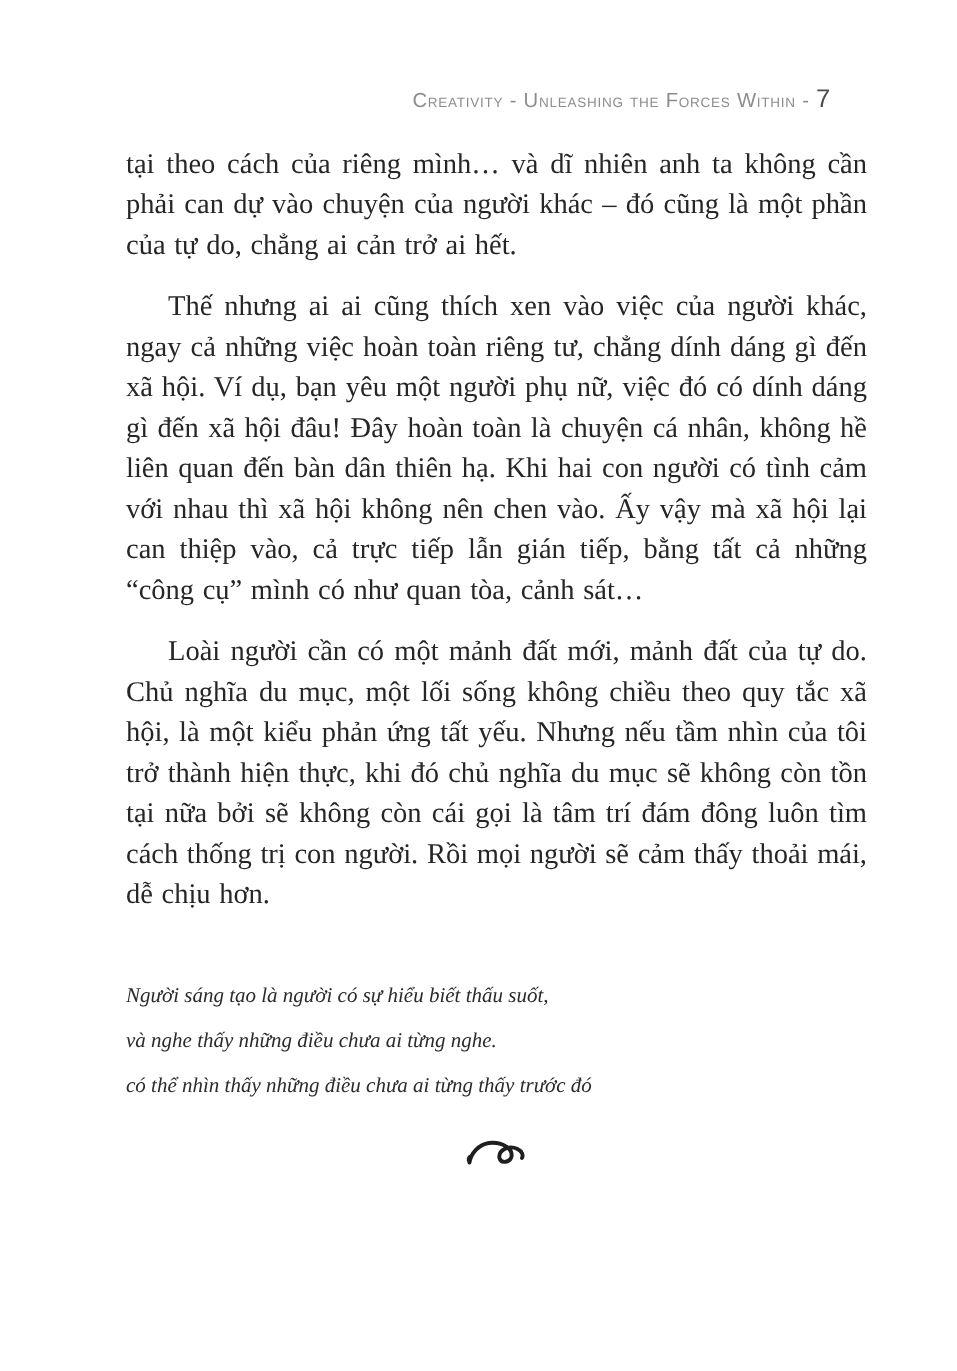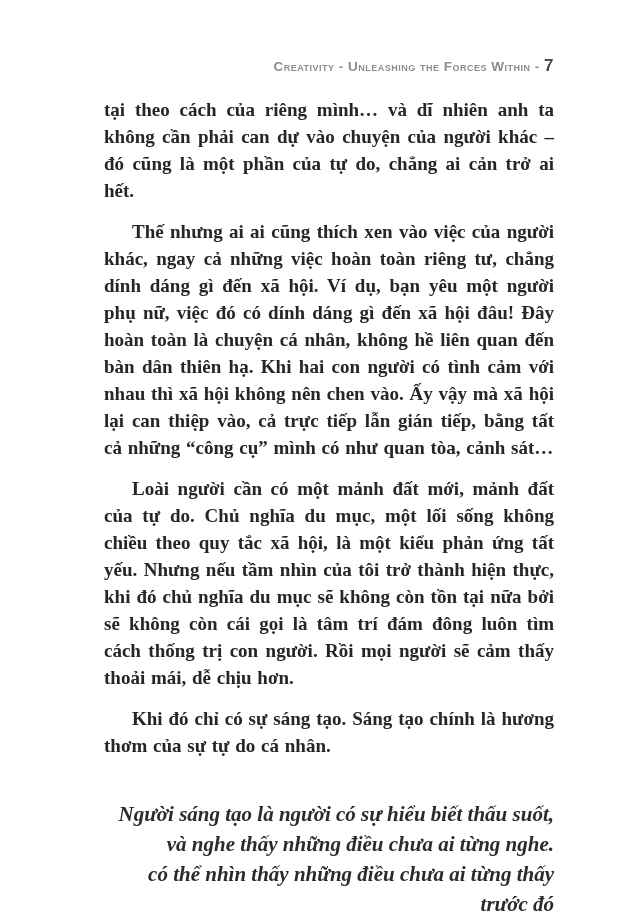--- a/index.html
+++ b/index.html
@@ -7,21 +7,20 @@
     padding: 0;
     background: #ffffff;
   }
   .page {
     position: relative;
     width: 638px;
     height: 914px;
     background: #ffffff;
     overflow: hidden;
     font-family: "Liberation Serif", serif;
-    font-weight: bold;
   }
   .running-header {
     position: absolute;
     top: 56px;
     right: 84px;
     font-family: "Liberation Sans", sans-serif;
     font-variant: small-caps;
     letter-spacing: 0.5px;
     font-size: 13.5px;
     color: #8d8d8d;
@@ -29,40 +28,39 @@
   }
   .running-header .header-sep {
     color: #8d8d8d;
   }
   .running-header .page-number {
     font-size: 17px;
     color: #4c4c4c;
     font-variant: normal;
   }
   .content {
-    padding: 96px 84px 0 84px;
-    margin-left: 20px;
+    padding: 96px 60px 0 84px;
   }
   .para {
     margin: 0 0 14px 0;
     font-size: 19px;
     line-height: 27px;
     text-align: justify;
     color: #262626;
     text-indent: 28px;
     word-spacing: 1px;
   }
   .para.continuation {
     text-indent: 0;
   }
   .quote {
     margin-top: 40px;
-    text-align: right;
+    text-align: left;
     font-style: italic;
-    font-size: 21px;
+    font-size: 14px;
     line-height: 30px;
     color: #2b2b2b;
   }
   .ornament {
     margin-top: 14px;
     text-align: center;
   }
   .ornament svg {
     display: inline-block;
   }
@@ -77,21 +75,20 @@
   </div>
 
   <div class="content">
 
     <p class="para continuation">tại theo cách của riêng mình… và dĩ nhiên anh ta không cần phải can dự vào chuyện của người khác – đó cũng là một phần của tự do, chẳng ai cản trở ai hết.</p>
 
     <p class="para">Thế nhưng ai ai cũng thích xen vào việc của người khác, ngay cả những việc hoàn toàn riêng tư, chẳng dính dáng gì đến xã hội. Ví dụ, bạn yêu một người phụ nữ, việc đó có dính dáng gì đến xã hội đâu! Đây hoàn toàn là chuyện cá nhân, không hề liên quan đến bàn dân thiên hạ. Khi hai con người có tình cảm với nhau thì xã hội không nên chen vào. Ấy vậy mà xã hội lại can thiệp vào, cả trực tiếp lẫn gián tiếp, bằng tất cả những “công cụ” mình có như quan tòa, cảnh sát…</p>
 
     <p class="para">Loài người cần có một mảnh đất mới, mảnh đất của tự do. Chủ nghĩa du mục, một lối sống không chiều theo quy tắc xã hội, là một kiểu phản ứng tất yếu. Nhưng nếu tầm nhìn của tôi trở thành hiện thực, khi đó chủ nghĩa du mục sẽ không còn tồn tại nữa bởi sẽ không còn cái gọi là tâm trí đám đông luôn tìm cách thống trị con người. Rồi mọi người sẽ cảm thấy thoải mái, dễ chịu hơn.</p>
 
-    <p class="para">Khi đó chỉ có sự sáng tạo. Sáng tạo chính là hương thơm của sự tự do cá nhân.</p>
 
     <div class="quote">
       <div class="quote-line">Người sáng tạo là người có sự hiểu biết thấu suốt,</div>
       <div class="quote-line">và nghe thấy những điều chưa ai từng nghe.</div>
       <div class="quote-line">có thể nhìn thấy những điều chưa ai từng thấy trước đó</div>
     </div>
 
     <div class="ornament">
       <svg width="42" height="28" viewBox="0 0 42 28" aria-hidden="true">
         <path d="M3 21 C4 15 9 9 16 8 C25 7 32 12 31 17 C30 21 24 22 23 18 C22 13 29 9 35 12 C38 13.5 39 16 38 18" fill="none" stroke="#1f1f1f" stroke-width="2.6" stroke-linecap="round" stroke-linejoin="round"></path>

